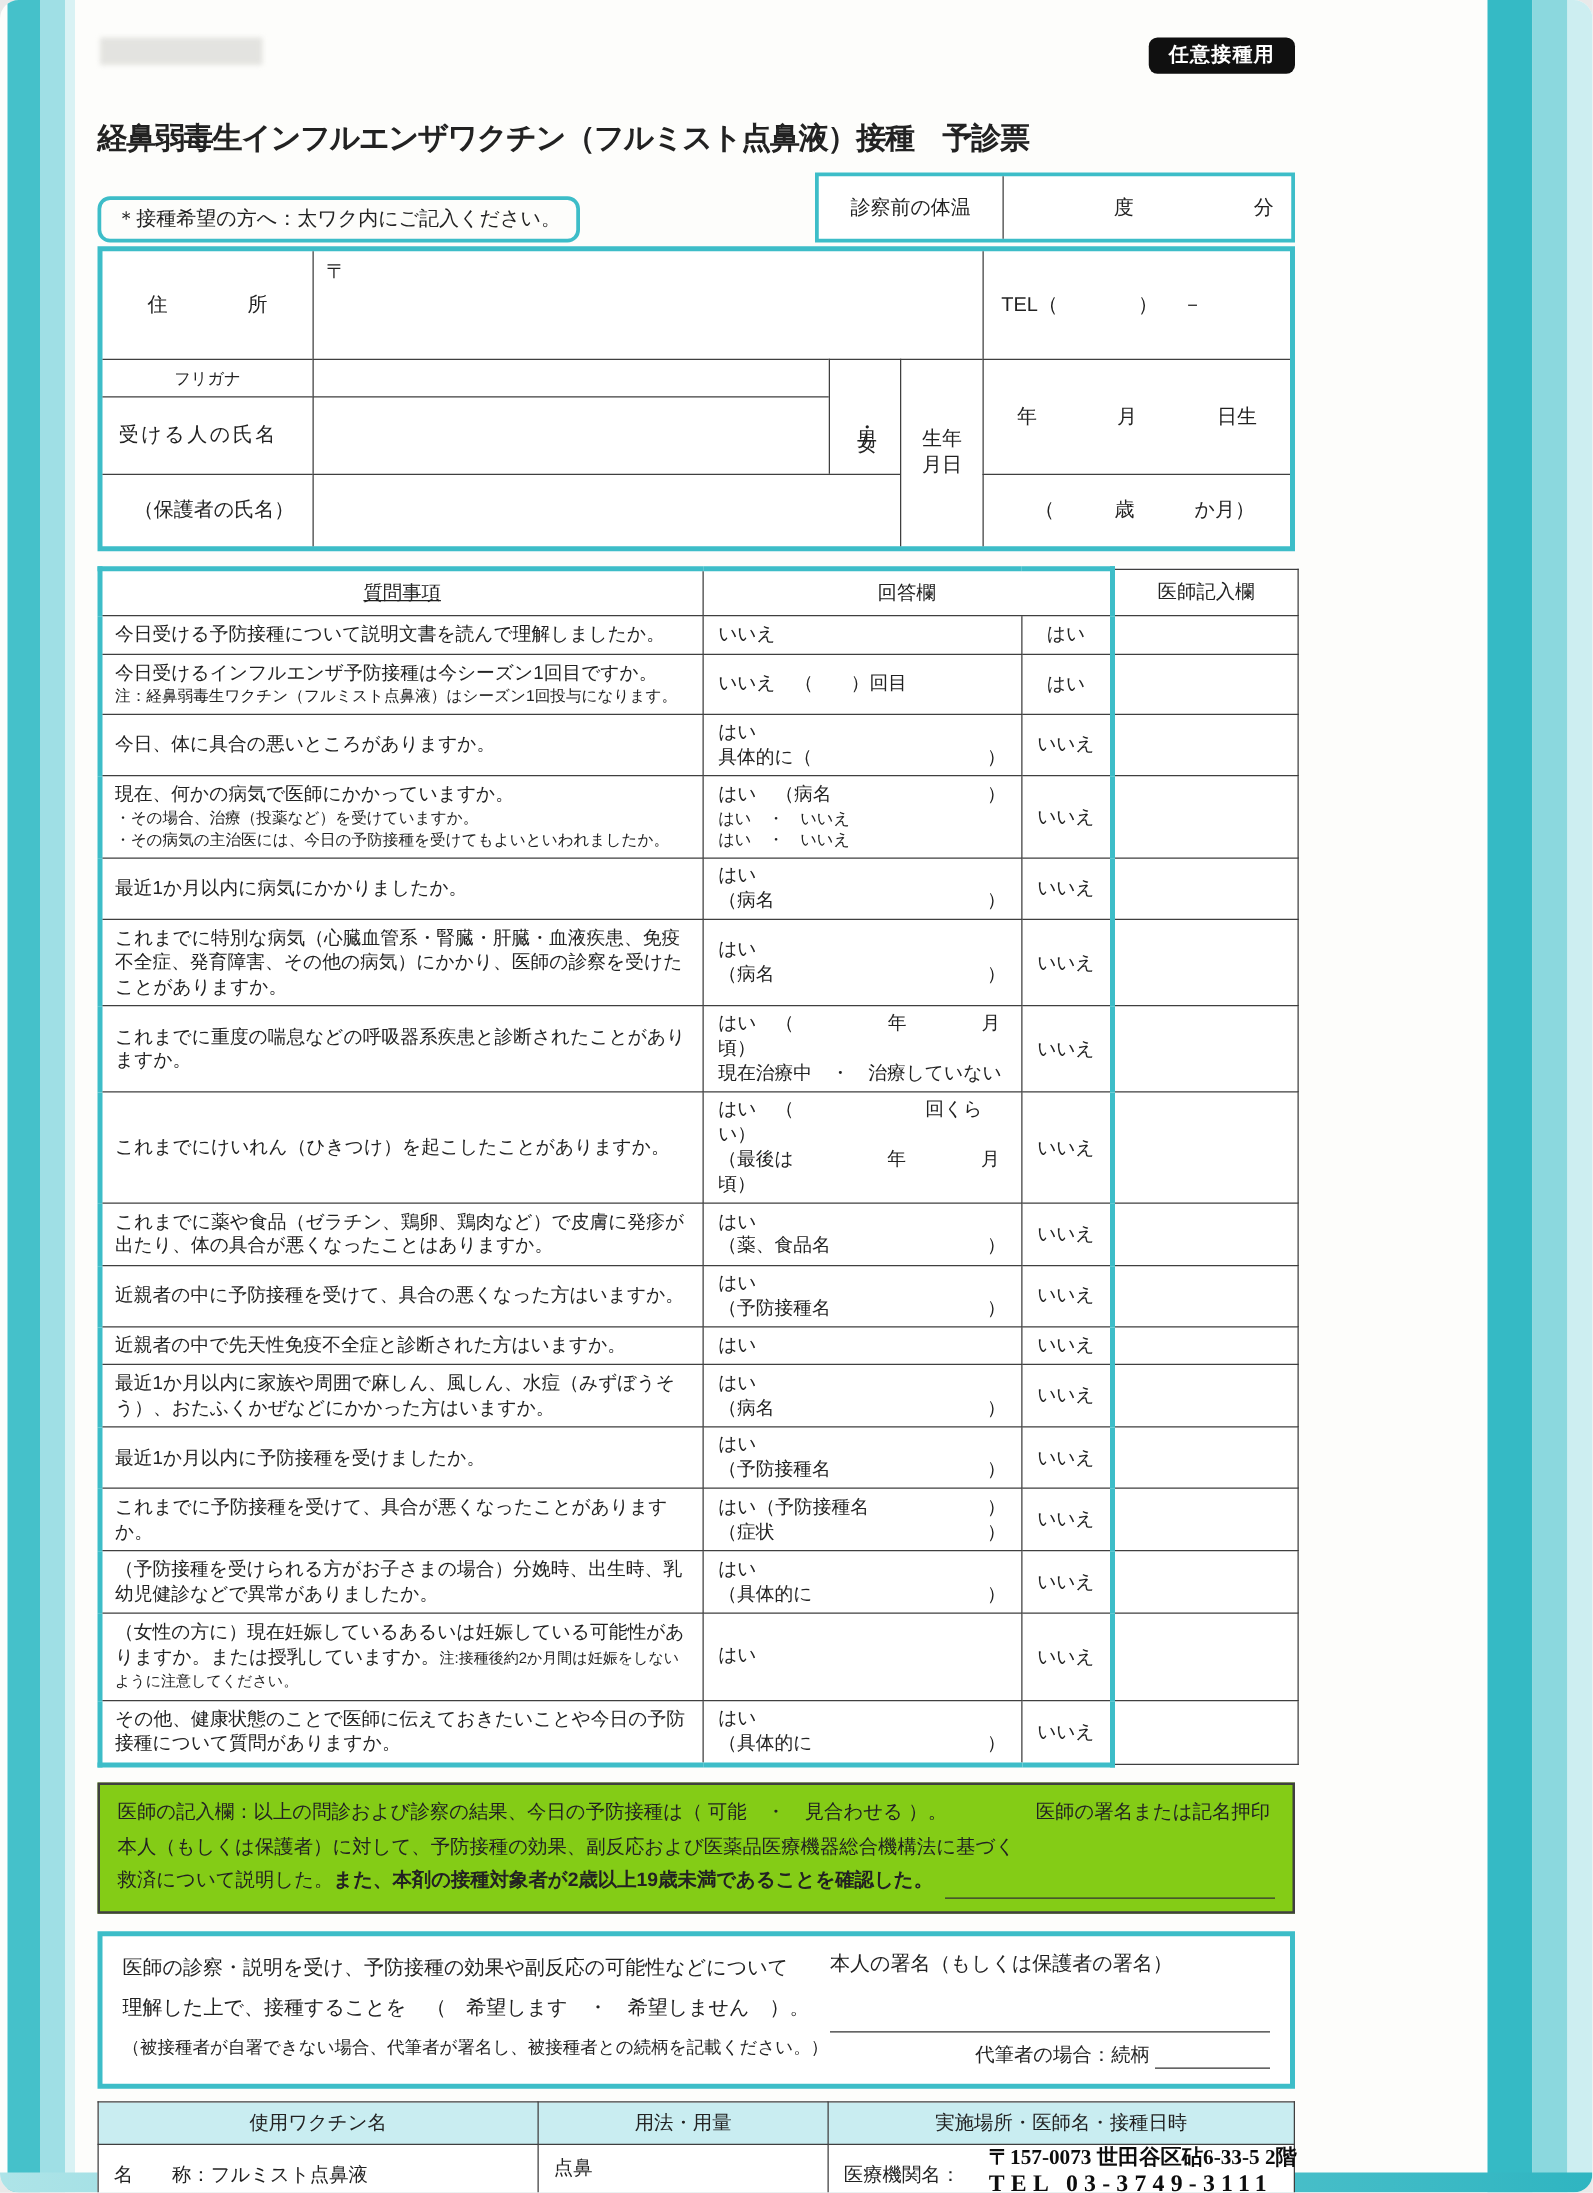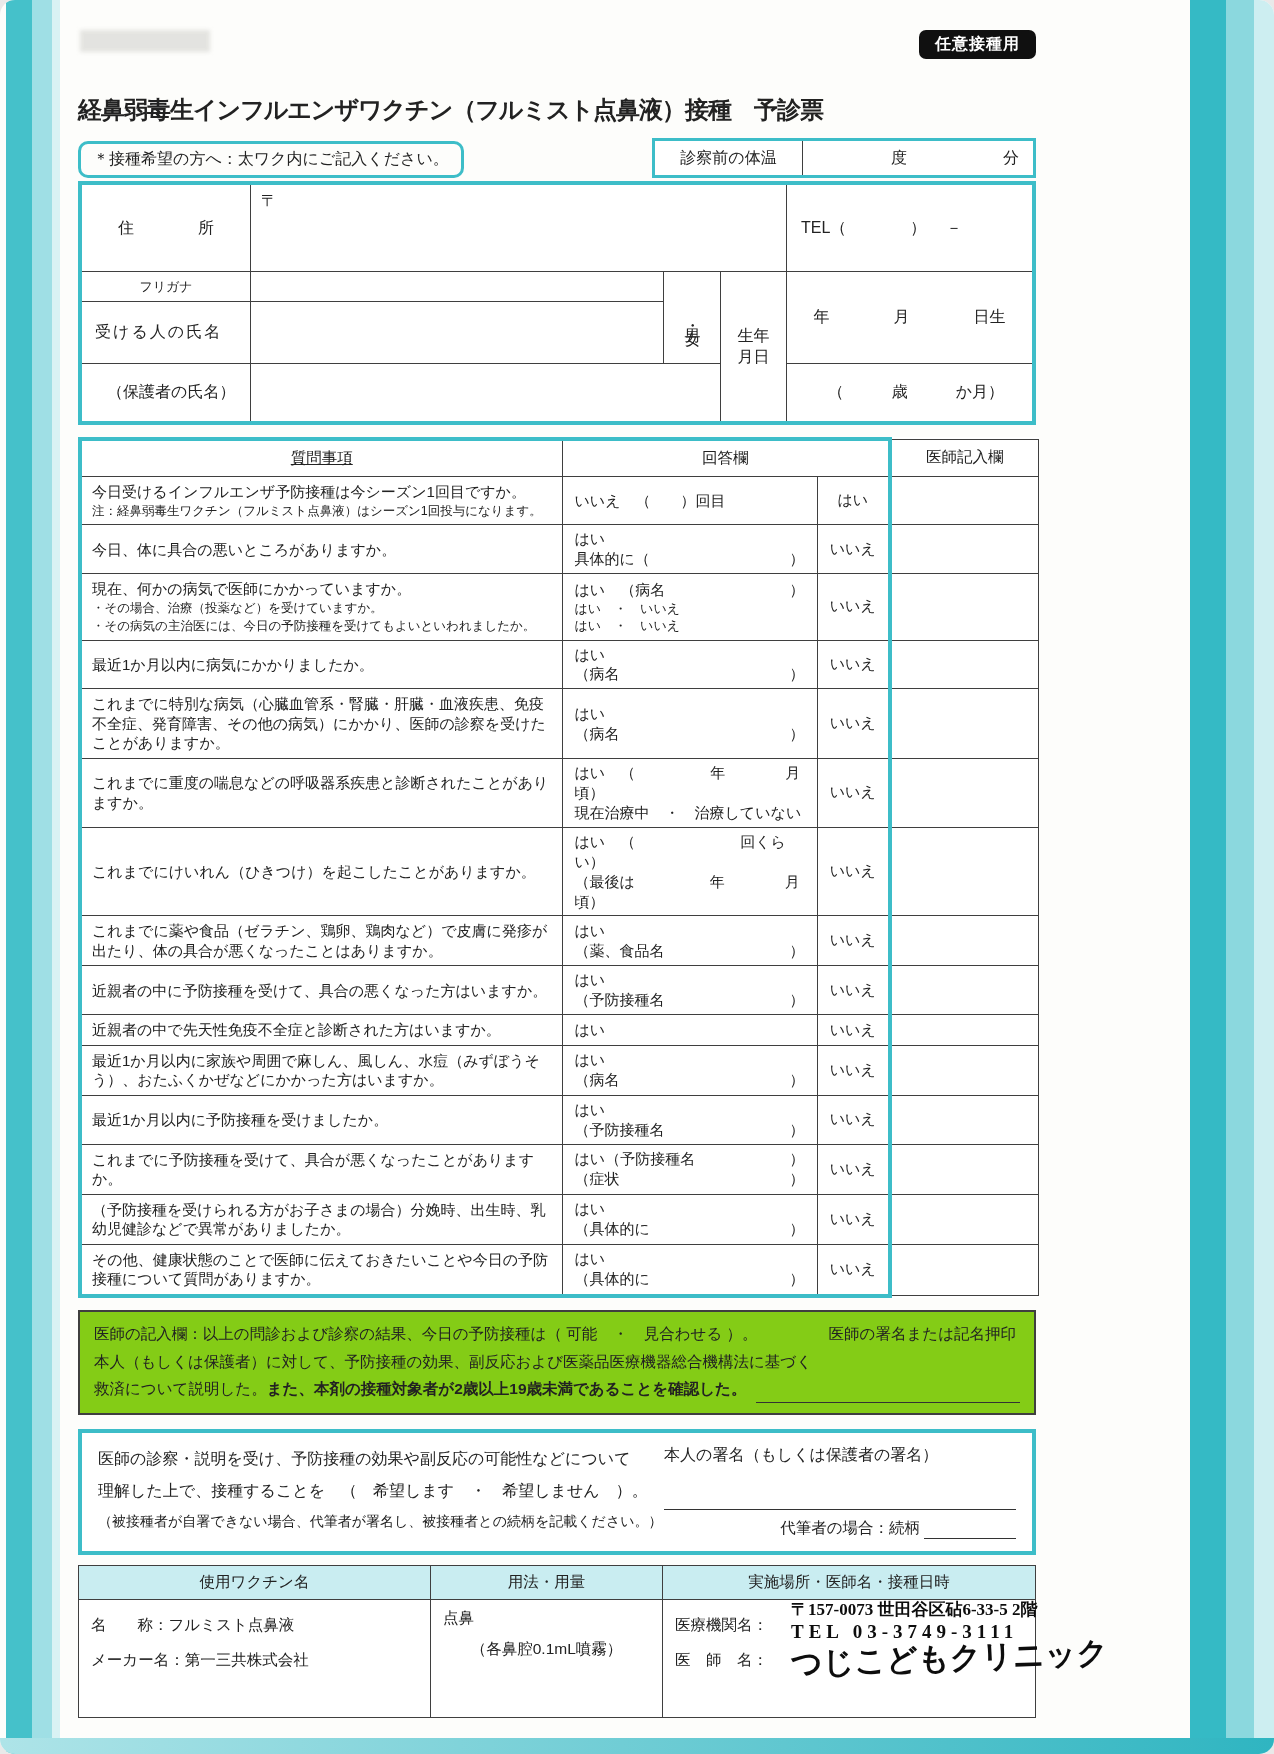--- a/index.html
+++ b/index.html
@@ -19,21 +19,21 @@
        background:linear-gradient(to right,#aee4e8,#2fb5c1); }
   .content{ position:absolute; left:78px; top:0; width:958px; }
   .smudge{ position:absolute; top:30px; left:2px; width:130px; height:22px;
            background:#cfcfca; filter:blur(2px); opacity:.55; }
   .badge{ position:absolute; top:30px; right:0; background:#101010; color:#fff;
           font-size:16px; font-weight:bold; padding:4px 16px; border-radius:7px; letter-spacing:1px; }
   .title{ margin-top:94px; font-size:24px; font-weight:bold; letter-spacing:-1px; white-space:nowrap; }
   
   .noterow{ margin-top:12px; display:flex; justify-content:space-between; align-items:flex-end; }
   .notebox{ border:3px solid var(--teal); border-radius:10px; padding:5px 12px; font-size:16px; }
-  .tempbox{ border:3px solid var(--teal); width:384px; height:40px; display:flex; font-size:16px; background:#fff; }
+  .tempbox{ border:3px solid var(--teal); width:384px; height:56px; display:flex; font-size:16px; background:#fff; }
   .temp-label{ width:148px; border-right:1px solid var(--line); display:flex; align-items:center; justify-content:center; }
   .temp-vals{ flex:1; display:flex; align-items:center; justify-content:flex-end; gap:96px; padding-right:14px; }
   
   .pbox{ border:4px solid var(--teal); display:grid; margin-top:3px; background:#fff;
          grid-template-columns:168px 413px 57px 66px 1fr;
          grid-template-rows:86px 30px 62px 58px; }
   .pbox>div{ border-left:1px solid var(--line); border-top:1px solid var(--line);
              display:flex; align-items:center; font-size:16px; }
   .pbox>div.nl{ border-left:none; } .pbox>div.nt{ border-top:none; }
   .c-addr-label{ grid-area:1/1/2/2; justify-content:center; }
@@ -154,20 +154,32 @@
       <thead>
         <tr>
           <th class="h-q">質問事項</th>
           <th class="h-a" colspan="2">回答欄</th>
           <th class="h-doc">医師記入欄</th>
         </tr>
       </thead>
       <tbody>
           <tr>
             <td class="qc">
+              <div class="qt">今日受ける予防接種について説明文書を読んで理解しましたか。</div>
+            </td>
+            <td class="ac">
+              <div class="al">
+                <span>いいえ</span>
+              </div>
+            </td>
+            <td class="altc">はい</td>
+            <td class="docc"></td>
+          </tr>
+          <tr>
+            <td class="qc">
               <div class="qt">今日受けるインフルエンザ予防接種は今シーズン1回目ですか。</div>
               <div class="qsub">注：経鼻弱毒生ワクチン（フルミスト点鼻液）はシーズン1回投与になります。</div>
             </td>
             <td class="ac">
               <div class="al">
                 <span>いいえ　（　　）回目</span>
               </div>
             </td>
             <td class="altc">はい</td>
             <td class="docc"></td>
@@ -368,20 +380,32 @@
             <td class="qc">
               <div class="qt">（予防接種を受けられる方がお子さまの場合）分娩時、出生時、乳幼児健診などで異常がありましたか。</div>
             </td>
             <td class="ac">
               <div class="al">
                 <span>はい</span>
               </div>
               <div class="al">
                 <span>（具体的に</span>
                 <span class="ar">）</span>
+              </div>
+            </td>
+            <td class="altc">いいえ</td>
+            <td class="docc"></td>
+          </tr>
+          <tr>
+            <td class="qc">
+              <div class="qt">（女性の方に）現在妊娠しているあるいは妊娠している可能性がありますか。または授乳していますか。<span class="qnote-inline">注:接種後約2か月間は妊娠をしないように注意してください。</span></div>
+            </td>
+            <td class="ac">
+              <div class="al">
+                <span>はい</span>
               </div>
             </td>
             <td class="altc">いいえ</td>
             <td class="docc"></td>
           </tr>
           <tr>
             <td class="qc lastrow">
               <div class="qt">その他、健康状態のことで医師に伝えておきたいことや今日の予防接種について質問がありますか。</div>
             </td>
             <td class="ac lastrow">

